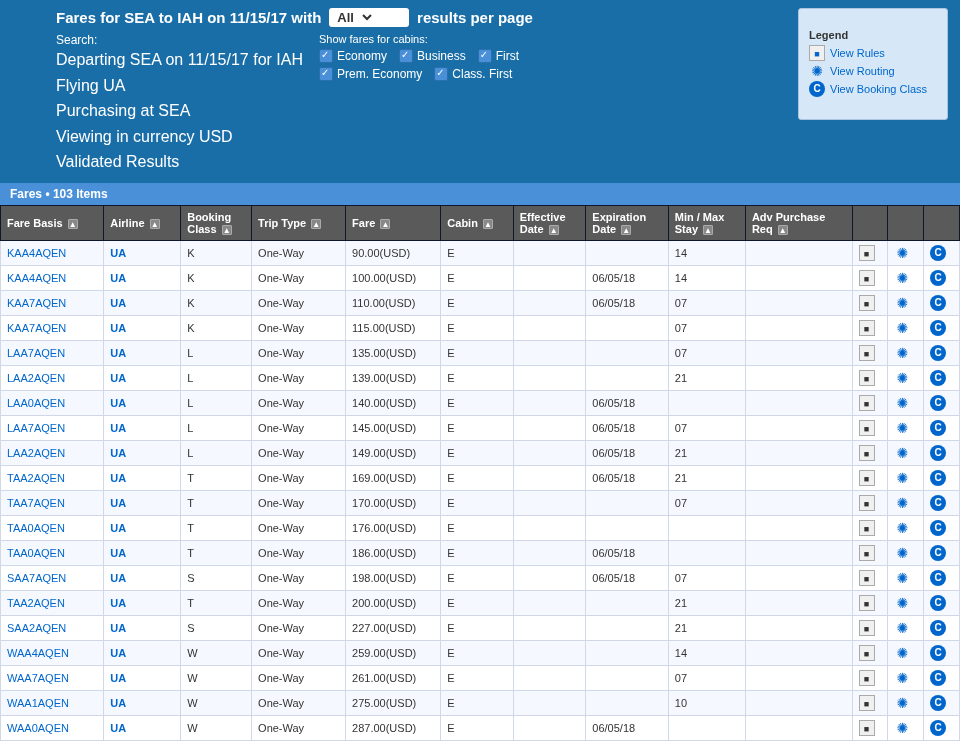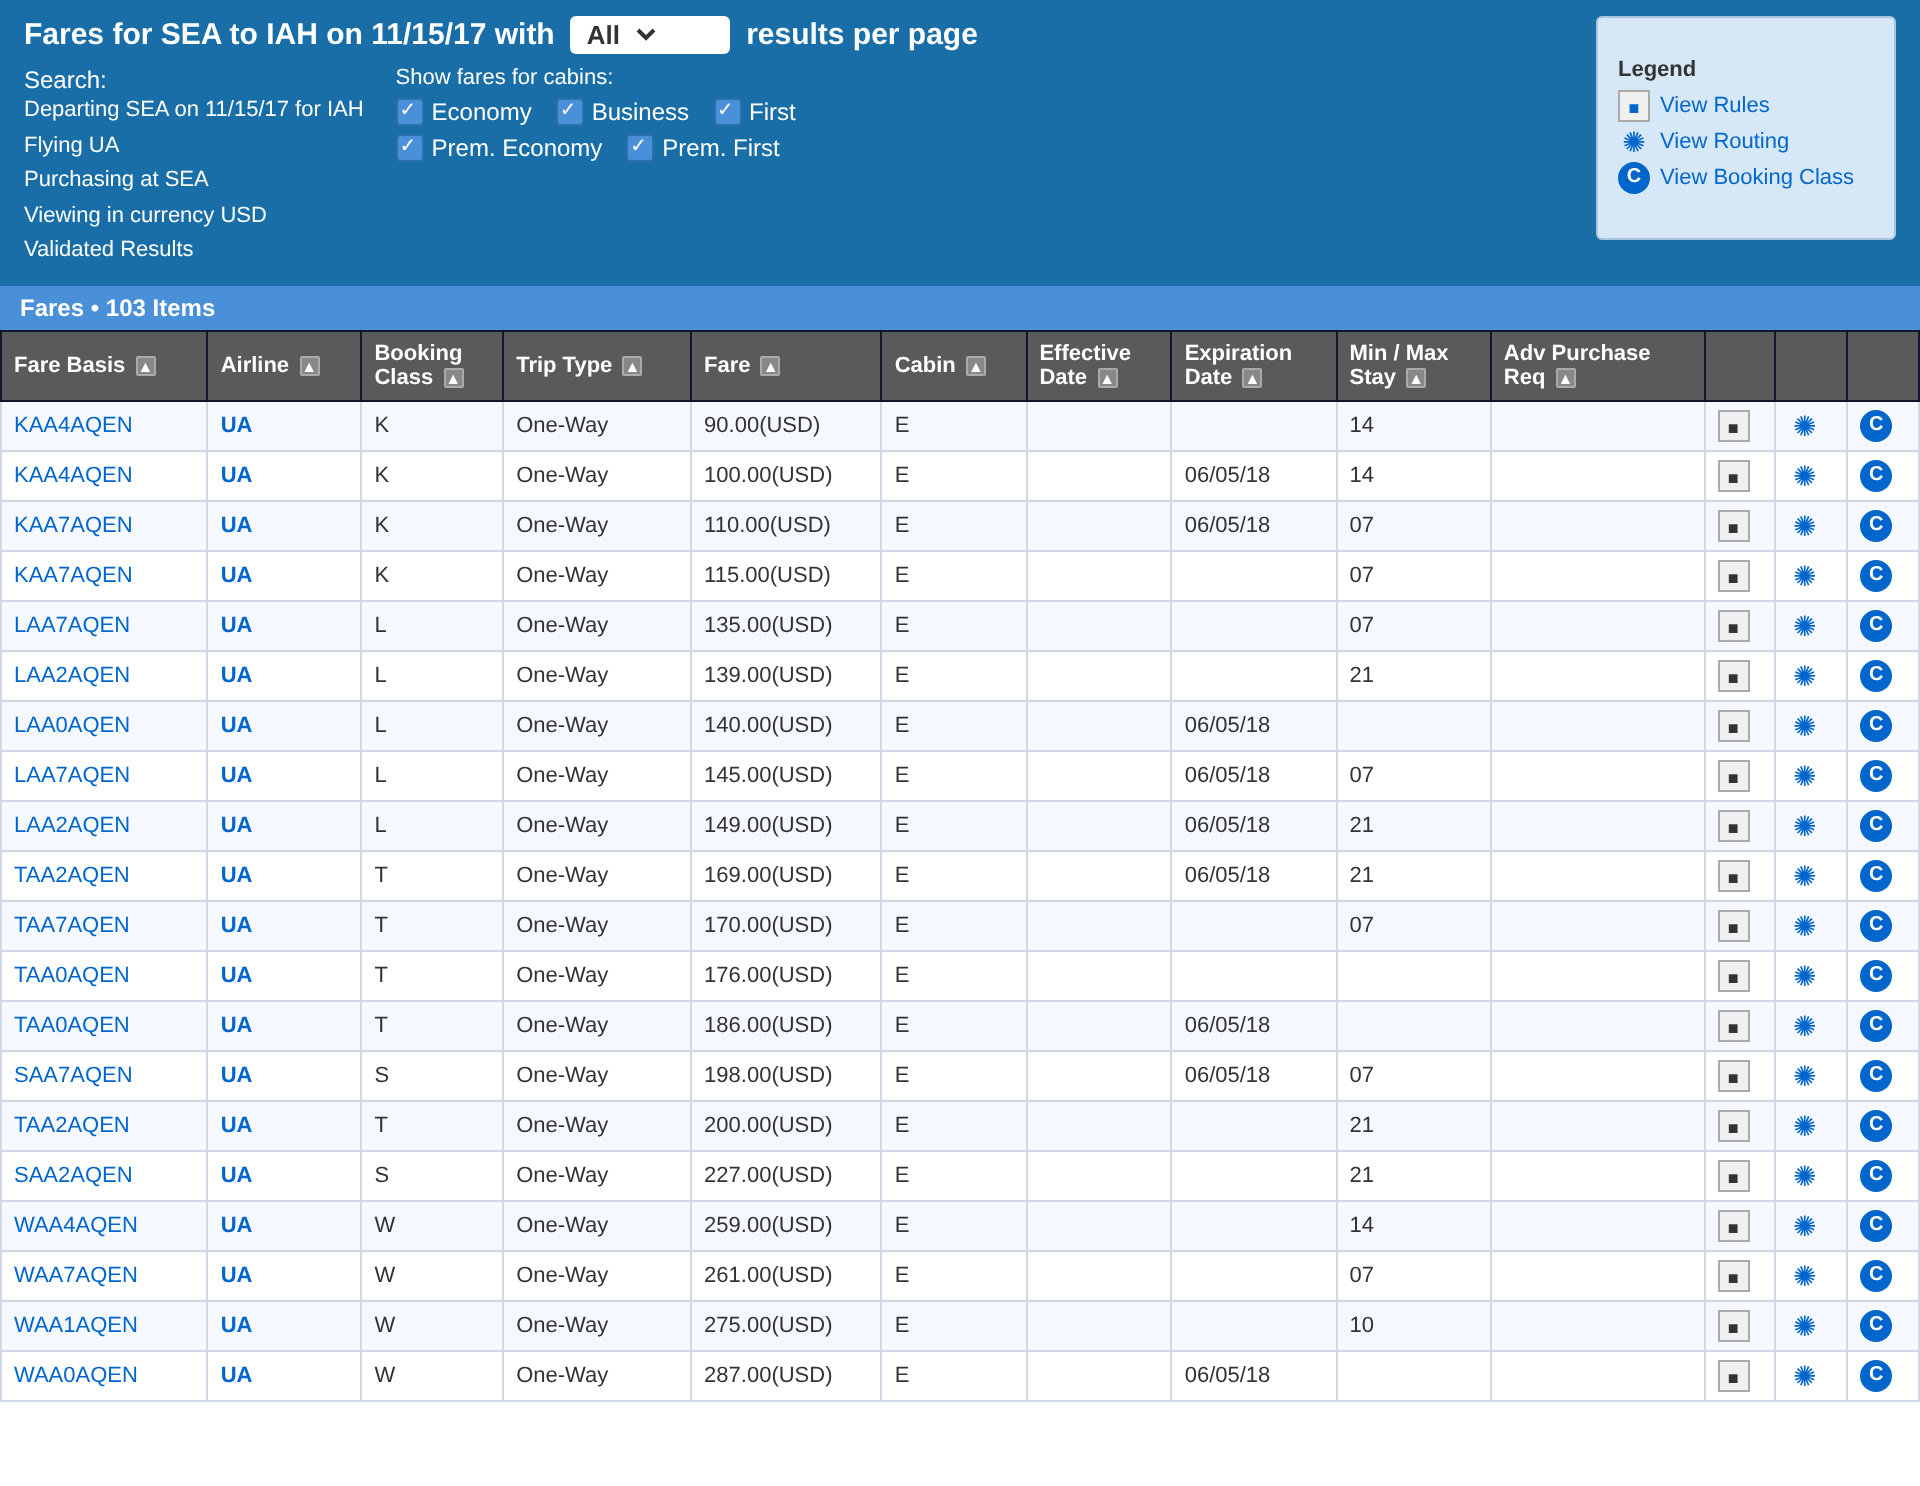--- a/index.html
+++ b/index.html
@@ -30,21 +30,21 @@
       padding: 1px 4px;
     }
     .header-title select {
       border: none;
       outline: none;
       background: transparent;
       color: #333;
       font-size: 13px;
       font-weight: bold;
     }
-    .search-info { font-size: 11px; line-height: 1.6; }
+    .search-info { font-size: 16px; line-height: 1.6; }
     .cabin-row {
       display: flex;
       align-items: center;
       gap: 12px;
     }
     .cabin-item {
       display: flex;
       gap: 4px;
     }
     .check-icon {
@@ -160,21 +160,21 @@
       height: 16px;
       background: #0066cc;
       border-radius: 50%;
       color: white;
       text-align: center;
       line-height: 16px;
       font-size: 10px;
       font-weight: bold;
       cursor: pointer;
     }
-    .header-left-section { flex: 1; }
+    .header-left-section { flex: 1; margin-left: 44px; }
     .header-right-section { min-width: 150px; }
   </style>
 </head>
 <body>
 
 <div class="header">
   <div class="header-left-section">
     <div class="header-title">
       <span>Fares for SEA to IAH on 11/15/17 with</span>
       <div class="select-wrapper">
@@ -216,21 +216,21 @@
             <span>First</span>
           </div>
         </div>
         <div class="cabin-row" style="margin-top:4px;">
           <div class="cabin-item">
             <span class="check-icon"></span>
             <span>Prem. Economy</span>
           </div>
           <div class="cabin-item">
             <span class="check-icon"></span>
-            <span>Prem. First</span>
+            <span>Class. First</span>
           </div>
         </div>
       </div>
     </div>
   </div>
   <div class="header-right-section">
     <div class="legend">
       <div class="legend-title">Legend</div>
       <div class="legend-item">
         <span class="action-icon-rules">■</span>

